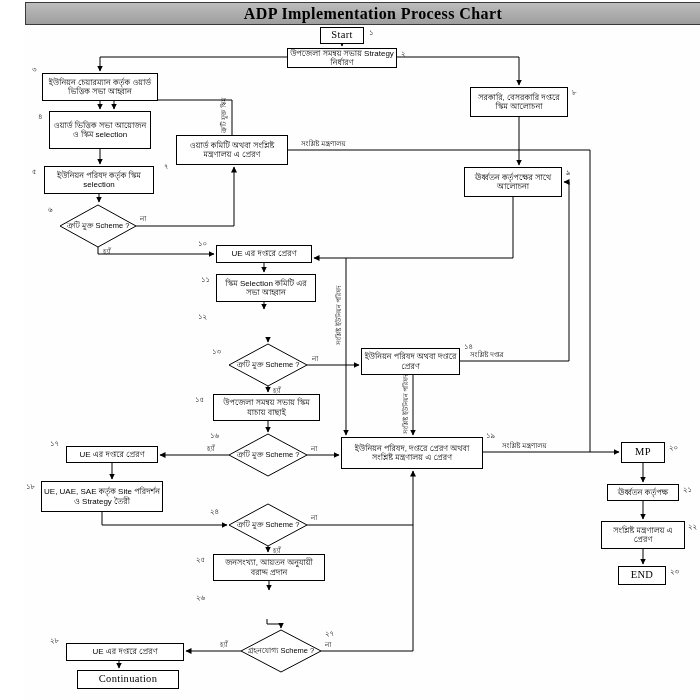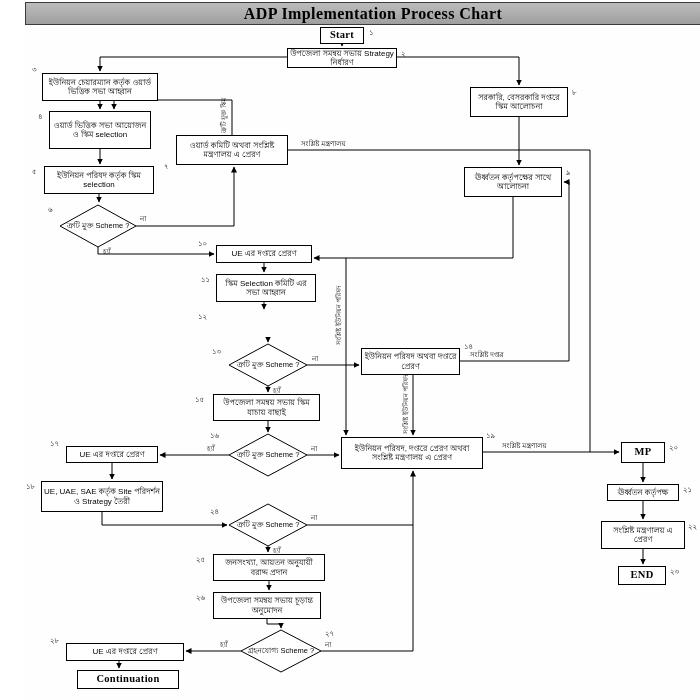--- a/index.html
+++ b/index.html
@@ -1,20 +1,20 @@
 <!DOCTYPE html>
 <html><head>
 <meta charset="utf-8">
 <style>
   html,body{margin:0;padding:0;background:#fff;}
   .chart{position:relative;width:700px;height:700px;background:#fefefe;font-family:"Liberation Sans",sans-serif;color:#000;overflow:hidden;margin-left:24px;}
   .titlebar{position:absolute;left:1px;top:2px;width:694px;height:21px;background:linear-gradient(#bdbdbd,#9e9e9e);border:1px solid #3a3a3a;display:flex;align-items:center;justify-content:center;font-family:"Liberation Serif",serif;font-weight:bold;font-size:16px;letter-spacing:.4px;}
   svg.wires{position:absolute;left:0;top:0;}
   .node{position:absolute;border:1px solid #000;background:#fff;display:flex;align-items:center;justify-content:center;text-align:center;font-size:8px;line-height:1.18;padding:1px 2px;box-sizing:border-box;}
-  .term{font-family:"Liberation Serif",serif;font-weight:bold;font-size:10.5px;letter-spacing:.3px;}
+  .term{font-family:"Liberation Serif",serif;font-weight:normal;font-size:10.5px;letter-spacing:.3px;}
   .dlabel{position:absolute;display:flex;align-items:center;justify-content:center;text-align:right;font-size:7.5px;line-height:1.15;}
   .num{position:absolute;font-size:7px;line-height:1;}
   .yn{position:absolute;font-size:7px;line-height:1;}
   .elabel{position:absolute;font-size:7px;line-height:1;white-space:nowrap;}
   .rot{position:absolute;font-size:6.5px;line-height:1;white-space:nowrap;transform:rotate(-90deg);transform-origin:left top;}
 </style>
 </head>
 <body>
 
 <div class="chart">
@@ -87,21 +87,20 @@
   <div class="node" style="left:337px;top:348px;width:99px;height:27px">ইউনিয়ন পরিষদ অথবা দপ্তরে প্রেরণ</div>
   <div class="node" style="left:189px;top:394px;width:107px;height:27px">উপজেলা সমন্বয় সভায় স্কিম যাচায় বাছাই</div>
   <div class="node" style="left:42px;top:446px;width:92px;height:17px">UE এর দপ্তরে প্রেরণ</div>
   <div class="node" style="left:17px;top:481px;width:122px;height:31px">UE, UAE, SAE কর্তৃক Site পরিদর্শন ও Strategy তৈরী</div>
   <div class="node" style="left:317px;top:437px;width:142px;height:32px">ইউনিয়ন পরিষদ, দপ্তরে প্রেরণ অথবা সংশ্লিষ্ট মন্ত্রণালয় এ প্রেরণ</div>
   <div class="node term" style="left:597px;top:442px;width:44px;height:21px">MP</div>
   <div class="node" style="left:583px;top:484px;width:72px;height:17px">ঊর্ধ্বতন কর্তৃপক্ষ</div>
   <div class="node" style="left:577px;top:521px;width:84px;height:28px">সংশ্লিষ্ট মন্ত্রণালয় এ প্রেরণ</div>
   <div class="node term" style="left:594px;top:566px;width:48px;height:19px">END</div>
   <div class="node" style="left:189px;top:554px;width:112px;height:27px">জনসংখ্যা, আয়তন অনুযায়ী বরাদ্দ প্রদান</div>
-  <div class="node" style="left:189px;top:592px;width:108px;height:27px">উপজেলা সমন্বয় সভায় চূড়ান্ত অনুমোদন</div>
   <div class="node" style="left:42px;top:643px;width:118px;height:18px">UE এর দপ্তরে প্রেরণ</div>
   <div class="node term" style="left:53px;top:670px;width:102px;height:19px">Continuation</div>
 
   <div class="dlabel" style="left:40px;top:212px;width:68px;height:28px">ত্রুটি মুক্ত Scheme ?</div>
   <div class="dlabel" style="left:210px;top:351px;width:68px;height:28px">ত্রুটি মুক্ত Scheme ?</div>
   <div class="dlabel" style="left:210px;top:441px;width:68px;height:28px">ত্রুটি মুক্ত Scheme ?</div>
   <div class="dlabel" style="left:210px;top:511px;width:68px;height:28px">ত্রুটি মুক্ত Scheme ?</div>
   <div class="dlabel" style="left:222px;top:637px;width:70px;height:28px">গ্রহনযোগ্য Scheme ?</div>
 
   <div class="num" style="left:345px;top:29px">১</div>

